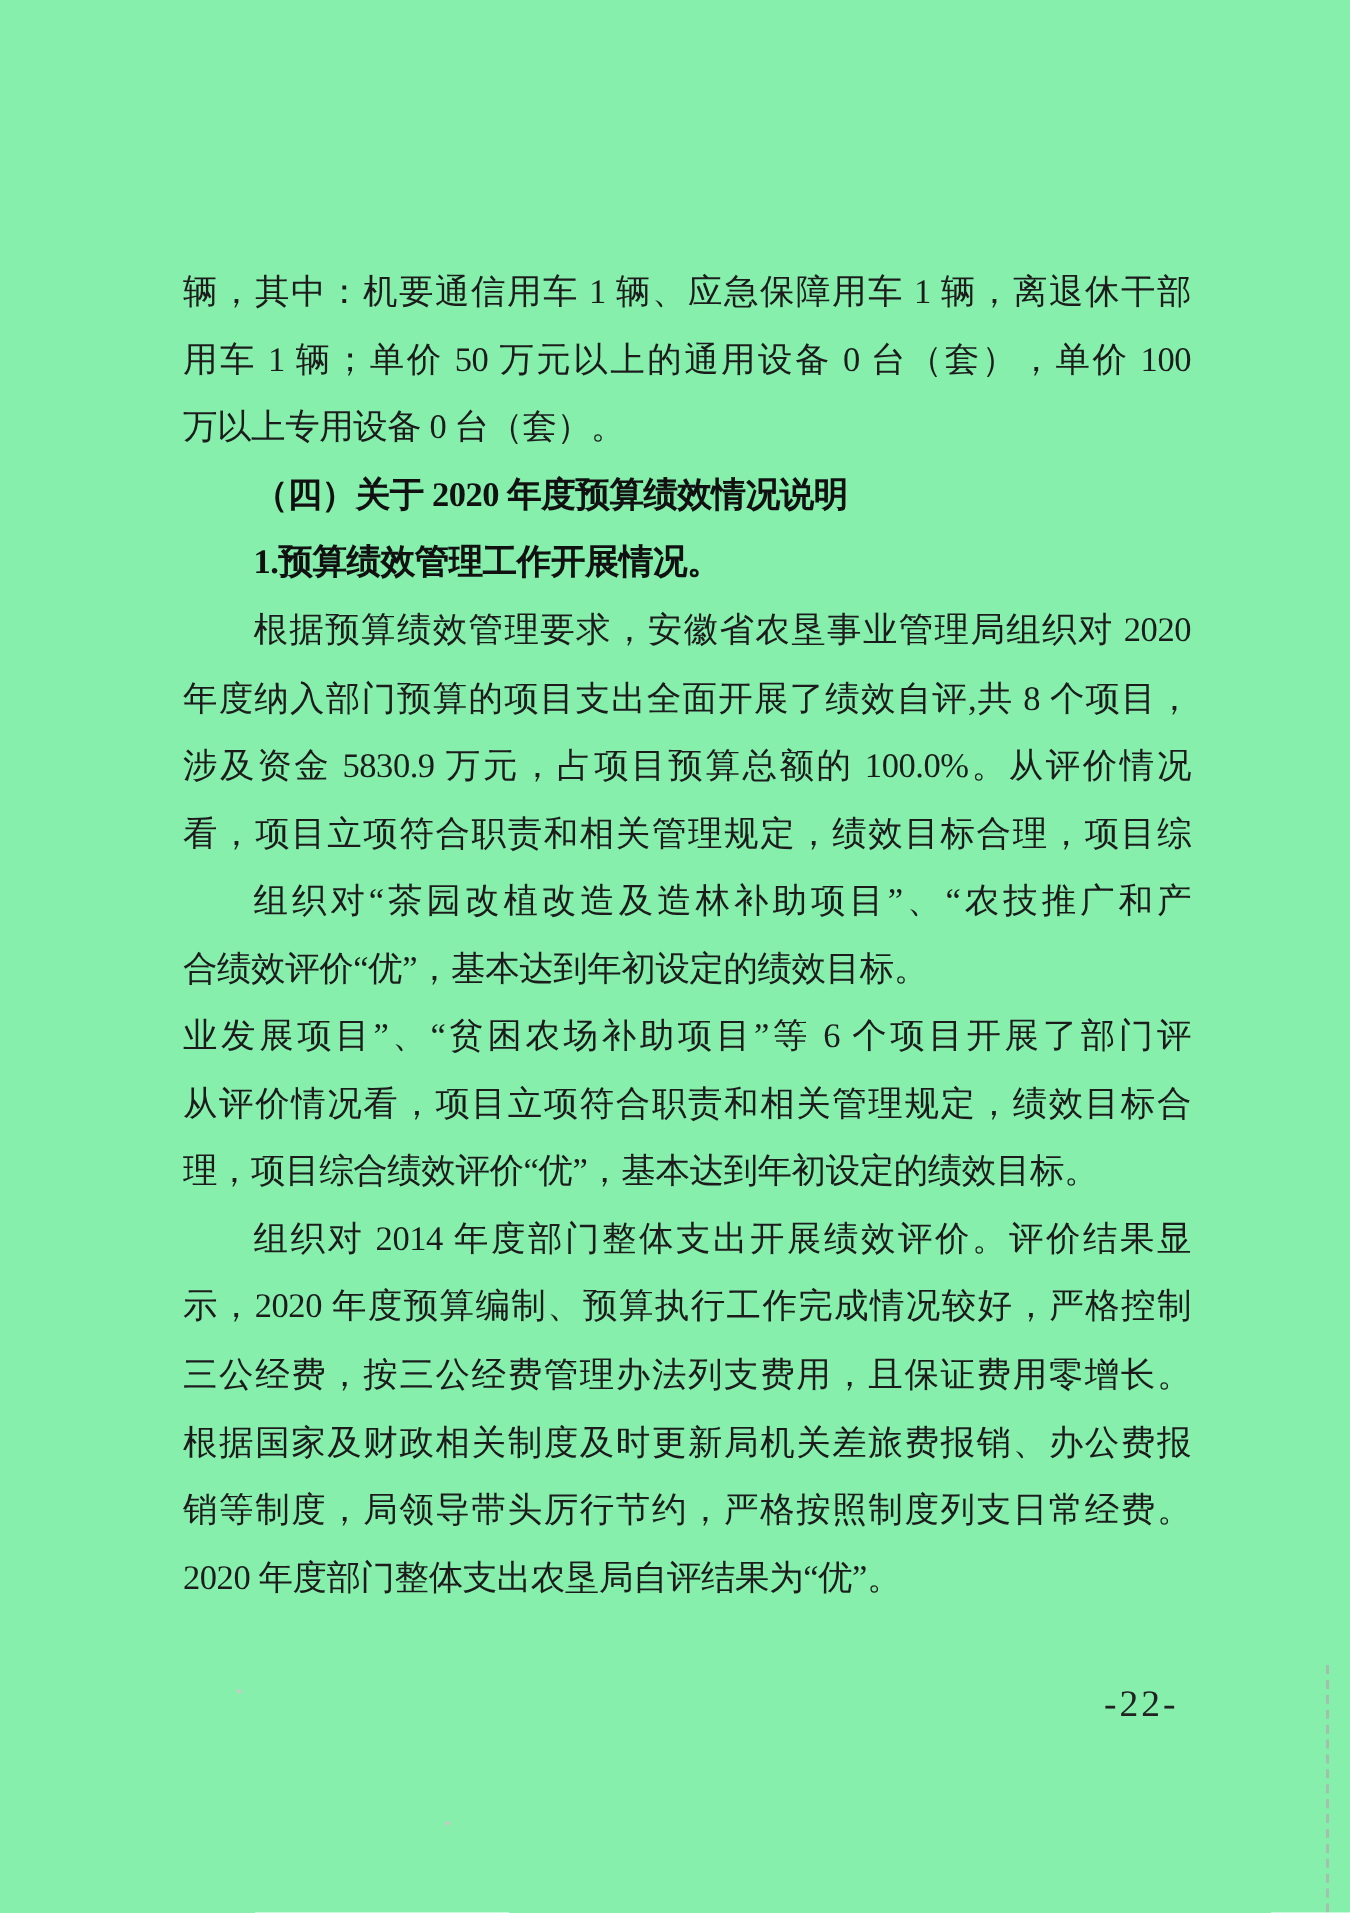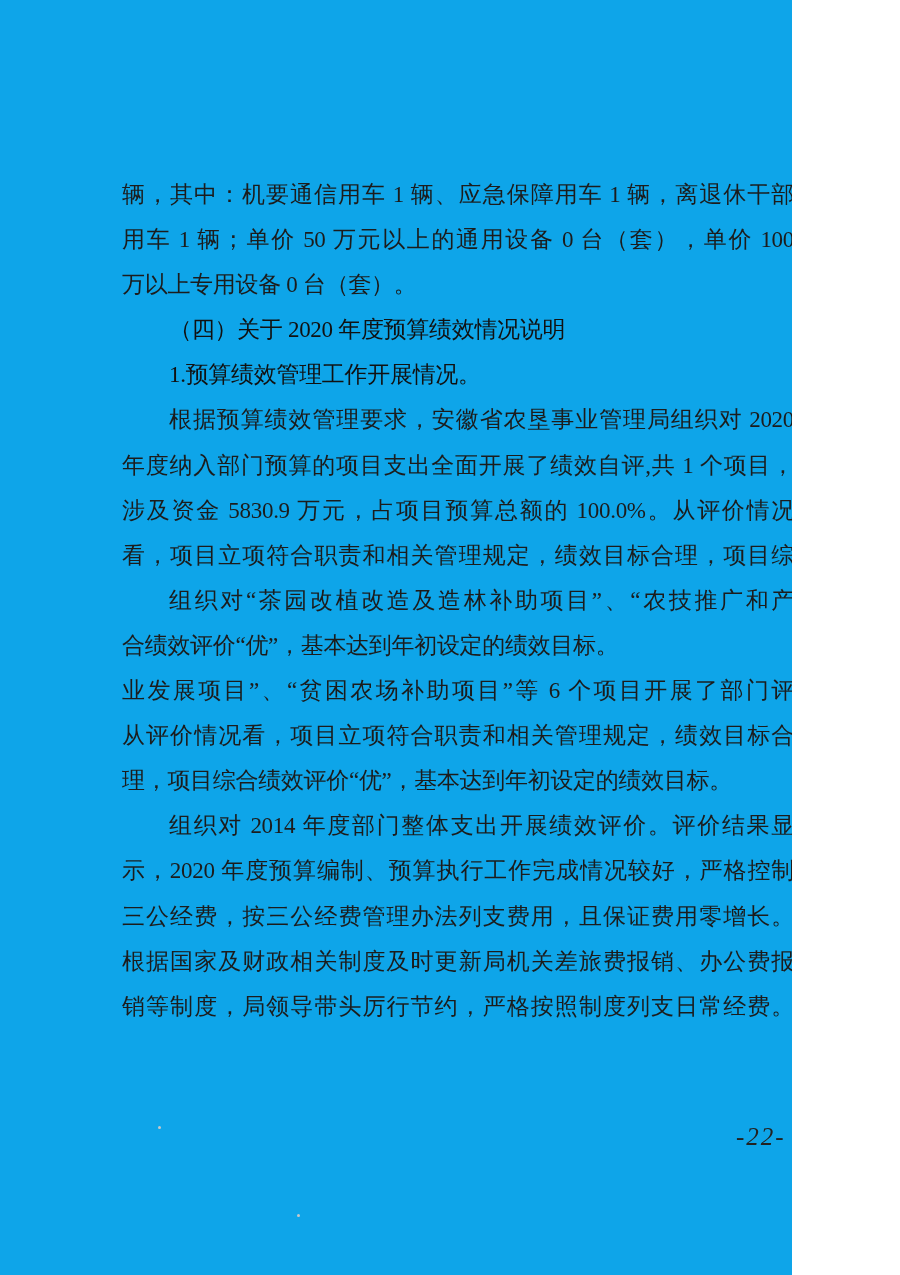--- a/index.html
+++ b/index.html
@@ -2,23 +2,23 @@
 <html><head>
 <meta charset="utf-8">
 <style>
   html, body {
     margin: 0;
     padding: 0;
     background: #ffffff;
   }
   .page {
     position: relative;
-    width: 792px;
+    width: 900px;
     height: 1275px;
-    background: #0ea5e9;
+    background: #86efac;
     overflow: hidden;
     font-family: "Liberation Serif", "DejaVu Serif", serif;
   }
   .text-block {
     position: absolute;
     left: 122px;
     top: 172px;
     width: 672px;
   }
   .line {
@@ -31,32 +31,31 @@
     white-space: normal;
   }
   .line.fill {
     text-align: justify;
     text-align-last: justify;
   }
   .line.indent {
     text-indent: 47px;
   }
   .line.bold {
-    font-weight: normal;
+    font-weight: bold;
     color: #111111;
   }
   .page-number {
     position: absolute;
     left: 736px;
     top: 1122px;
     font-size: 25px;
     line-height: 30px;
     color: #222222;
     letter-spacing: 2px;
-    font-style: italic;
   }
   .fold-line {
     position: absolute;
     left: 884px;
     top: 1110px;
     height: 165px;
     width: 0;
     border-left: 2px dashed #b0b0b0;
     opacity: 0.75;
   }
@@ -75,33 +74,34 @@
 
 <div class="page">
 
   <div class="text-block">
       <div class="line fill">辆，其中：机要通信用车 1 辆、应急保障用车 1 辆，离退休干部</div>
       <div class="line fill">用车 1 辆；单价 50 万元以上的通用设备 0 台（套），单价 100</div>
       <div class="line">万以上专用设备 0 台（套）。</div>
       <div class="line bold indent">（四）关于 2020 年度预算绩效情况说明</div>
       <div class="line bold indent">1.预算绩效管理工作开展情况。</div>
       <div class="line indent fill">根据预算绩效管理要求，安徽省农垦事业管理局组织对 2020</div>
-      <div class="line fill">年度纳入部门预算的项目支出全面开展了绩效自评,共 1 个项目，</div>
+      <div class="line fill">年度纳入部门预算的项目支出全面开展了绩效自评,共 8 个项目，</div>
       <div class="line fill">涉及资金 5830.9 万元，占项目预算总额的 100.0%。从评价情况</div>
       <div class="line fill">看，项目立项符合职责和相关管理规定，绩效目标合理，项目综</div>
       <div class="line indent fill">组织对“茶园改植改造及造林补助项目”、“农技推广和产</div>
       <div class="line">合绩效评价“优”，基本达到年初设定的绩效目标。</div>
       <div class="line fill">业发展项目”、“贫困农场补助项目”等 6 个项目开展了部门评</div>
       <div class="line fill">从评价情况看，项目立项符合职责和相关管理规定，绩效目标合</div>
       <div class="line">理，项目综合绩效评价“优”，基本达到年初设定的绩效目标。</div>
       <div class="line indent fill">组织对 2014 年度部门整体支出开展绩效评价。评价结果显</div>
       <div class="line fill">示，2020 年度预算编制、预算执行工作完成情况较好，严格控制</div>
       <div class="line fill">三公经费，按三公经费管理办法列支费用，且保证费用零增长。</div>
       <div class="line fill">根据国家及财政相关制度及时更新局机关差旅费报销、办公费报</div>
       <div class="line fill">销等制度，局领导带头厉行节约，严格按照制度列支日常经费。</div>
+      <div class="line">2020 年度部门整体支出农垦局自评结果为“优”。</div>
     </div>
 
   <div class="page-number">-22-</div>
 
   <div class="fold-line"></div>
 
   <div class="speck speck-1"></div>
   <div class="speck speck-2"></div>
 
 </div>

